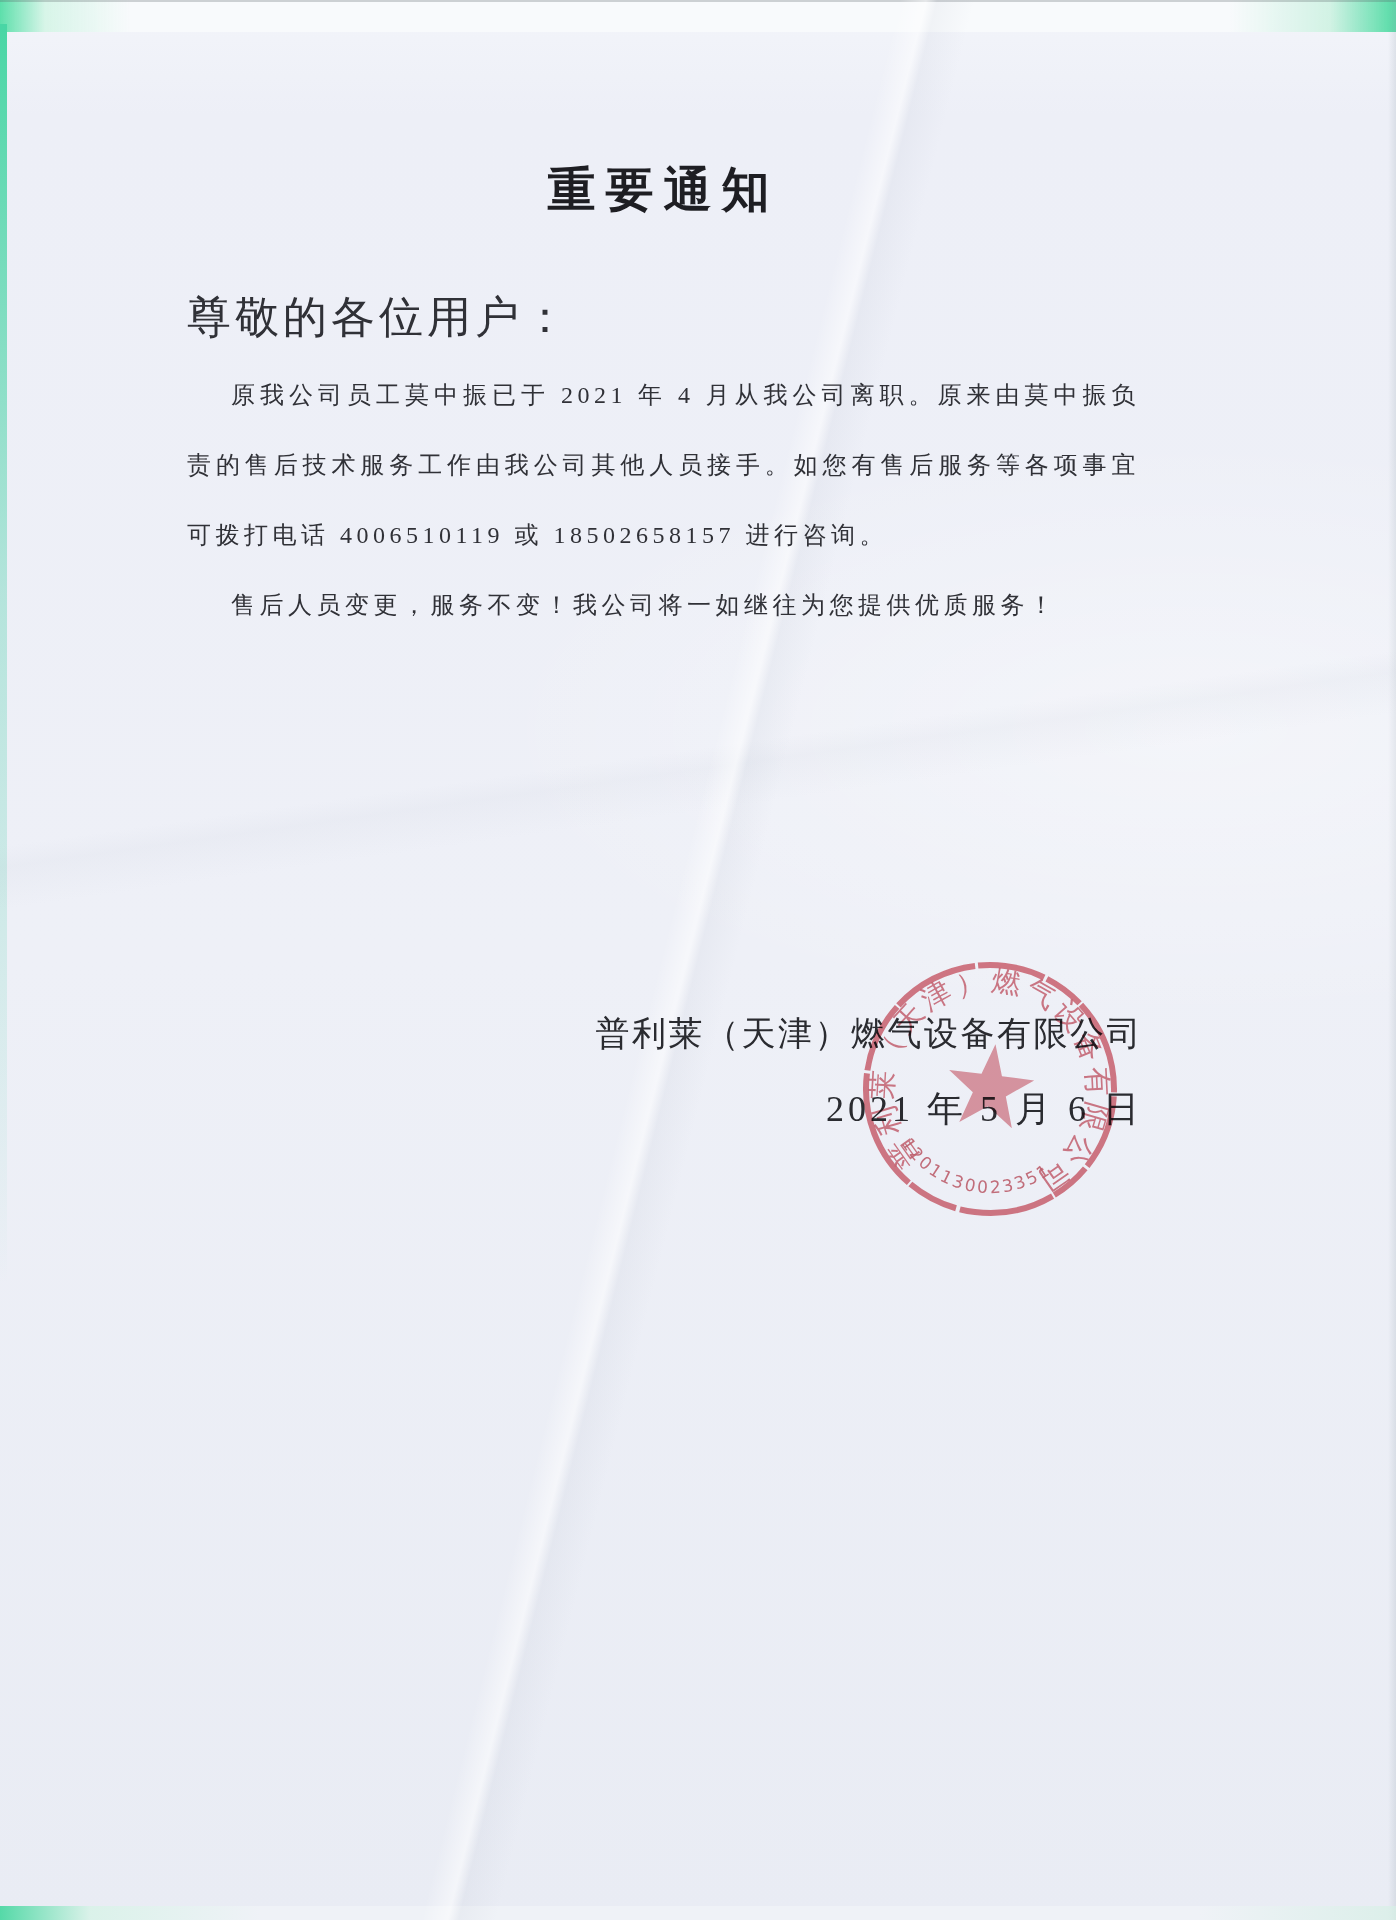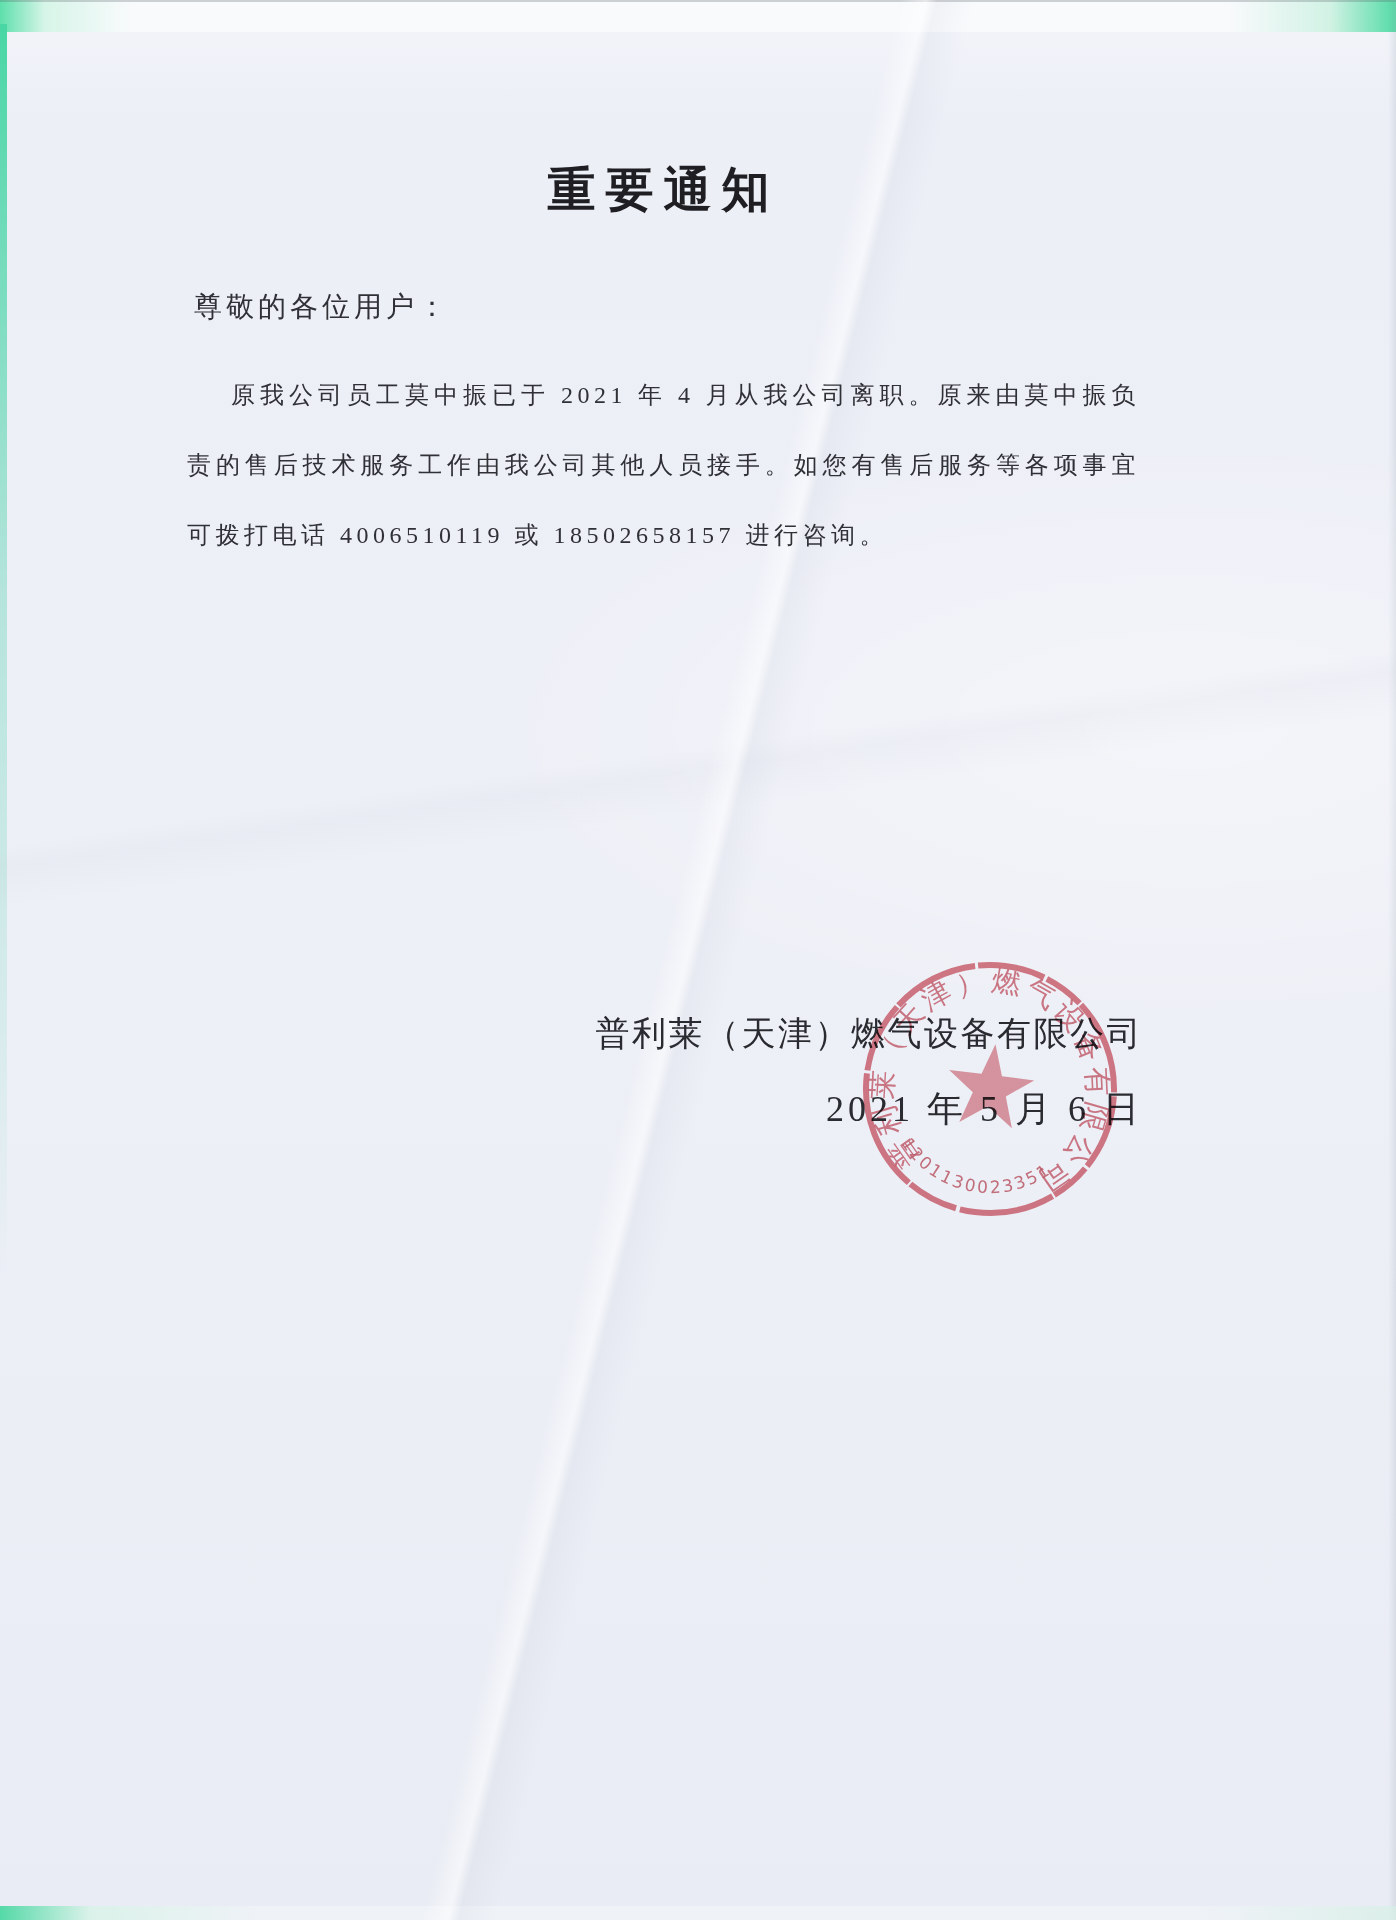--- a/index.html
+++ b/index.html
@@ -39,22 +39,22 @@
       radial-gradient(1200px 500px at 85% 38%,rgba(255,255,255,.35),rgba(255,255,255,0) 60%);
   }
   
   .title{
     position:absolute;left:187px;top:158px;width:953px;margin:0;
     text-align:center;
     font-size:48px;font-weight:700;letter-spacing:10px;
     color:#1e1e23;
   }
   .salutation{
-    position:absolute;left:194px;top:288px;width:953px;
-    font-size:28px;letter-spacing:4px;color:#303137;
+    position:absolute;left:187px;top:288px;width:953px;
+    font-size:44px;letter-spacing:4px;color:#303137;
   }
   .body-text{
     position:absolute;left:187px;top:360px;width:953px;
   }
   .body-text p{
     margin:0;
     font-size:24px;line-height:70px;letter-spacing:4.5px;
     text-align:justify;text-justify:inter-character;
     text-indent:44px;
     color:#303137;
@@ -105,20 +105,21 @@
   <div class="edge edge-right"></div>
   <div class="edge edge-bottom"></div>
   <div class="creases"></div>
 
   <h1 class="title">重要通知</h1>
 
   <div class="salutation">尊敬的各位用户：</div>
 
   <div class="body-text">
     <p>原我公司员工莫中振已于 2021 年 4 月从我公司离职。原来由莫中振负责的售后技术服务工作由我公司其他人员接手。如您有售后服务等各项事宜可拨打电话 4006510119 或 18502658157 进行咨询。</p>
+    <p>售后人员变更，服务不变！我公司将一如继往为您提供优质服务！</p>
   </div>
 
   <div class="signature">
     <div class="company">普利莱（天津）燃气设备有限公司</div>
     <div class="date">2021 年 5 月 6 日</div>
   </div>
 
   <svg class="stamp" viewBox="-155 -155 310 310" xmlns="http://www.w3.org/2000/svg">
     <defs>
       <path id="nameArc" d="M -60.3 77.2 A 98 98 0 1 1 60.3 77.2" fill="none"></path>

